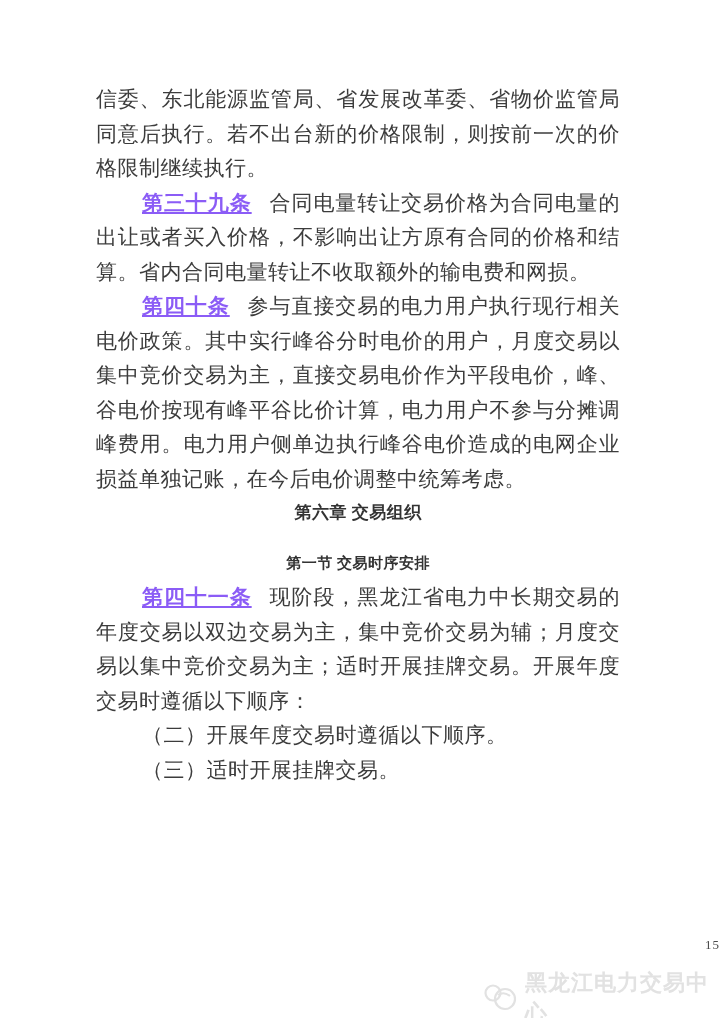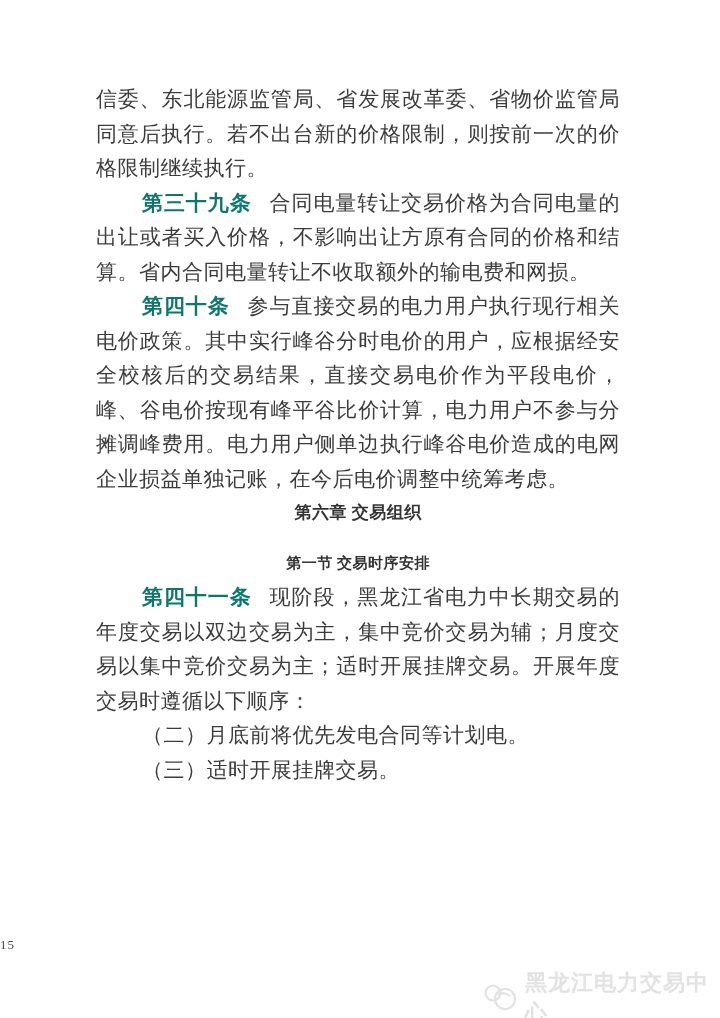--- a/index.html
+++ b/index.html
@@ -27,22 +27,23 @@
     text-align: justify;
   }
   .para {
     margin: 0;
   }
   .indent {
     text-indent: 46px;
   }
   .lead {
     font-weight: bold;
-    color: #0f766e;
+    color: #8b5cf6;
     margin-right: 0.85em;
+    text-decoration: underline;
   }
   .chapter-heading {
     margin: 0;
     text-align: center;
     text-indent: 0;
     font-size: 17px;
     font-weight: bold;
     color: #333333;
   }
   .section-heading {
@@ -53,21 +54,21 @@
     font-weight: bold;
     color: #333333;
   }
   .after-heading {
   }
   .page-number {
     position: absolute;
     left: 0;
     right: 0;
     top: 937px;
-    text-align: left;
+    text-align: right;
     font-size: 13px;
     letter-spacing: 1px;
     color: #4a4a4a;
   }
   .footer-brand {
     position: absolute;
     left: 482px;
     top: 968px;
     display: flex;
     align-items: center;
@@ -89,29 +90,29 @@
 <body>
 
 <div class="page">
 
   <div class="content">
 
     <p class="para">信委、东北能源监管局、省发展改革委、省物价监管局同意后执行。若不出台新的价格限制，则按前一次的价格限制继续执行。</p>
 
     <p class="para indent"><span class="lead">第三十九条</span><span>合同电量转让交易价格为合同电量的出让或者买入价格，不影响出让方原有合同的价格和结算。省内合同电量转让不收取额外的输电费和网损。</span></p>
 
-    <p class="para indent"><span class="lead">第四十条</span><span>参与直接交易的电力用户执行现行相关电价政策。其中实行峰谷分时电价的用户，应根据经安全校核后的交易结果，直接交易电价作为平段电价，峰、谷电价按现有峰平谷比价计算，电力用户不参与分摊调峰费用。电力用户侧单边执行峰谷电价造成的电网企业损益单独记账，在今后电价调整中统筹考虑。</span></p>
+    <p class="para indent"><span class="lead">第四十条</span><span>参与直接交易的电力用户执行现行相关电价政策。其中实行峰谷分时电价的用户，月度交易以集中竞价交易为主，直接交易电价作为平段电价，峰、谷电价按现有峰平谷比价计算，电力用户不参与分摊调峰费用。电力用户侧单边执行峰谷电价造成的电网企业损益单独记账，在今后电价调整中统筹考虑。</span></p>
 
     <p class="para chapter-heading">第六章 交易组织</p>
 
     <p class="para section-heading">第一节 交易时序安排</p>
 
     <p class="para indent after-heading"><span class="lead">第四十一条</span><span>现阶段，黑龙江省电力中长期交易的年度交易以双边交易为主，集中竞价交易为辅；月度交易以集中竞价交易为主；适时开展挂牌交易。开展年度交易时遵循以下顺序：</span></p>
 
-    <p class="para indent">（二）月底前将优先发电合同等计划电。</p>
+    <p class="para indent">（二）开展年度交易时遵循以下顺序。</p>
     <p class="para indent">（三）适时开展挂牌交易。</p>
 
   </div>
 
   <div class="page-number">15</div>
 
   <div class="footer-brand">
     <svg class="footer-logo" viewBox="0 0 38 32" xmlns="http://www.w3.org/2000/svg" fill="none">
       <circle cx="11" cy="11" r="7.5" stroke="#e2e2e2" stroke-width="2.2"></circle>
       <circle cx="23" cy="17" r="10" stroke="#e2e2e2" stroke-width="2.2"></circle>

